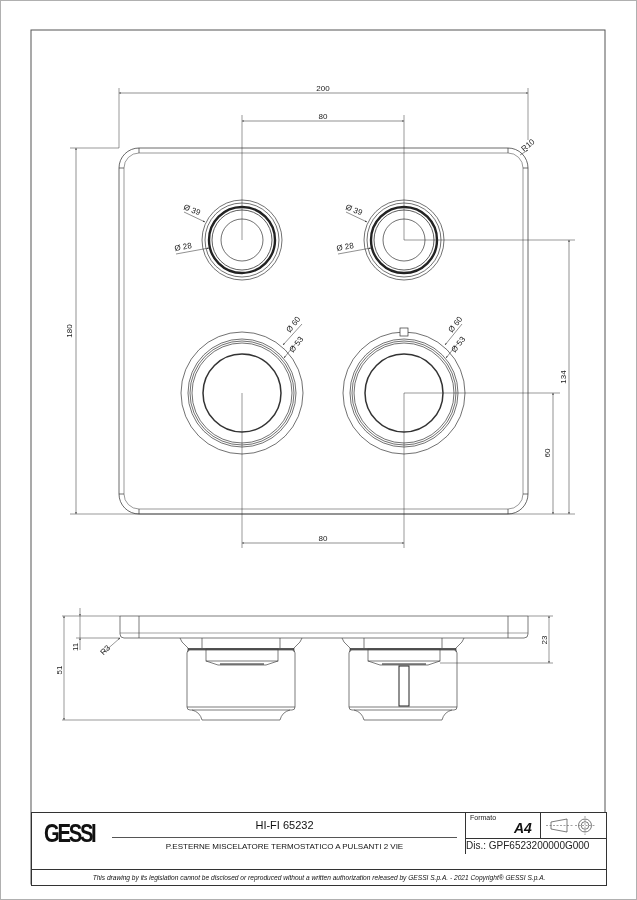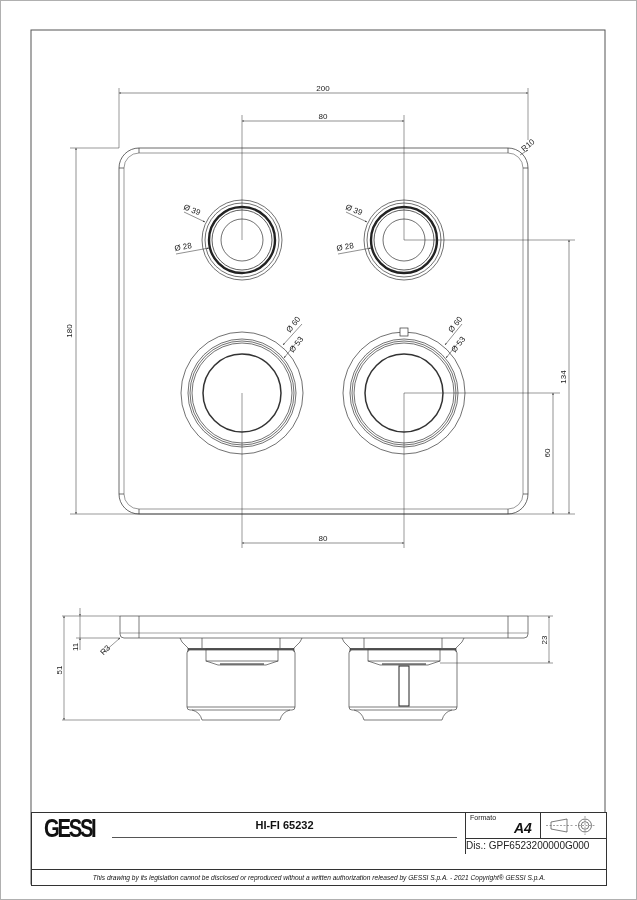--- a/index.html
+++ b/index.html
@@ -2,23 +2,23 @@
 <html><head>
 <meta charset="utf-8">
 <style>
   html,body{margin:0;padding:0;background:#fff;}
   body{width:637px;height:900px;position:relative;overflow:hidden;font-family:"Liberation Sans",sans-serif;}
   .sheet{position:absolute;left:0;top:0;width:637px;height:900px;}
   .outer{position:absolute;left:0;top:0;width:635px;height:898px;border:1px solid #b0b0b0;}
   svg{position:absolute;left:0;top:0;}
   .dimtext{font-family:"Liberation Sans",sans-serif;font-size:8px;fill:#222;}
   .tb{position:absolute;left:31px;top:812px;width:574px;height:72px;border:1px solid #333;background:#fff;}
-  .tb-logo{position:absolute;left:0;top:0;width:75px;height:41px;display:flex;align-items:flex-start;justify-content:center;}
+  .tb-logo{position:absolute;left:0;top:0;width:75px;height:41px;display:flex;align-items:center;justify-content:center;}
   .logo-text{font-family:"Liberation Sans",sans-serif;font-weight:bold;font-size:26px;letter-spacing:-3px;transform:scaleX(0.78);color:#111;}
-  .tb-title{position:absolute;left:75px;top:0;width:355px;height:22px;text-align:center;font-size:11px;font-weight:bold;line-height:24px;color:#111;}
+  .tb-title{position:absolute;left:75px;top:0;width:355px;height:22px;text-align:center;font-size:11px;font-weight:normal;line-height:24px;color:#111;}
   .tb-line{position:absolute;left:80px;top:24px;width:345px;height:0;border-top:1px solid #555;}
   .tb-sub{position:absolute;left:75px;top:26px;width:355px;height:15px;text-align:center;font-size:8px;line-height:15px;color:#111;}
   .tb-fmt{position:absolute;left:433px;top:0;width:75px;height:25px;border-left:1px solid #333;border-bottom:1px solid #333;}
   .fmt-label{position:absolute;left:4px;top:1px;font-size:7px;color:#222;}
   .fmt-val{position:absolute;left:48px;top:7px;font-size:14px;font-style:italic;color:#111;font-weight:bold;}
   .tb-proj{position:absolute;left:508px;top:0;width:66px;height:25px;border-left:1px solid #333;border-bottom:1px solid #333;}
   .tb-dis{position:absolute;left:433px;top:25px;width:141px;height:16px;border-left:1px solid #333;font-size:10px;line-height:16px;box-sizing:border-box;color:#222;}
   .tb-addr{position:absolute;left:0;top:41px;width:574px;height:15px;border-top:1px solid #333;font-size:7.5px;line-height:15px;text-align:center;color:#111;white-space:nowrap;}
   .tb-legal{position:absolute;left:0;top:56px;width:574px;height:16px;border-top:1px solid #333;font-size:6.6px;line-height:15px;text-align:center;font-style:italic;color:#111;white-space:nowrap;}
 </style>
@@ -186,20 +186,21 @@
     <text class="dimtext" transform="translate(107,652) rotate(-45)" text-anchor="middle">R3</text>
     <text class="dimtext" transform="translate(547,640) rotate(-90)" text-anchor="middle">23</text>
   </svg>
 
   <div class="tb">
     <div class="tb-logo">
       <span class="logo-text">GESSI</span>
     </div>
     <div class="tb-title">HI-FI 65232</div>
     <div class="tb-line"></div>
+    <div class="tb-sub">P.ESTERNE MISCELATORE TERMOSTATICO A PULSANTI 2 VIE</div>
 
     <div class="tb-fmt">
       <span class="fmt-label">Formato</span>
       <span class="fmt-val">A4</span>
     </div>
     <div class="tb-proj">
       <svg width="66" height="25" viewBox="0 0 66 25" style="position:absolute;left:0;top:0;">
         <g stroke="#444" stroke-width="0.7" fill="none">
           <path d="M10,9 L26,6 L26,19 L10,16 Z"></path>
           <line x1="5" y1="12.5" x2="33" y2="12.5" stroke-dasharray="2,1.5" stroke-width="0.5"></line>

